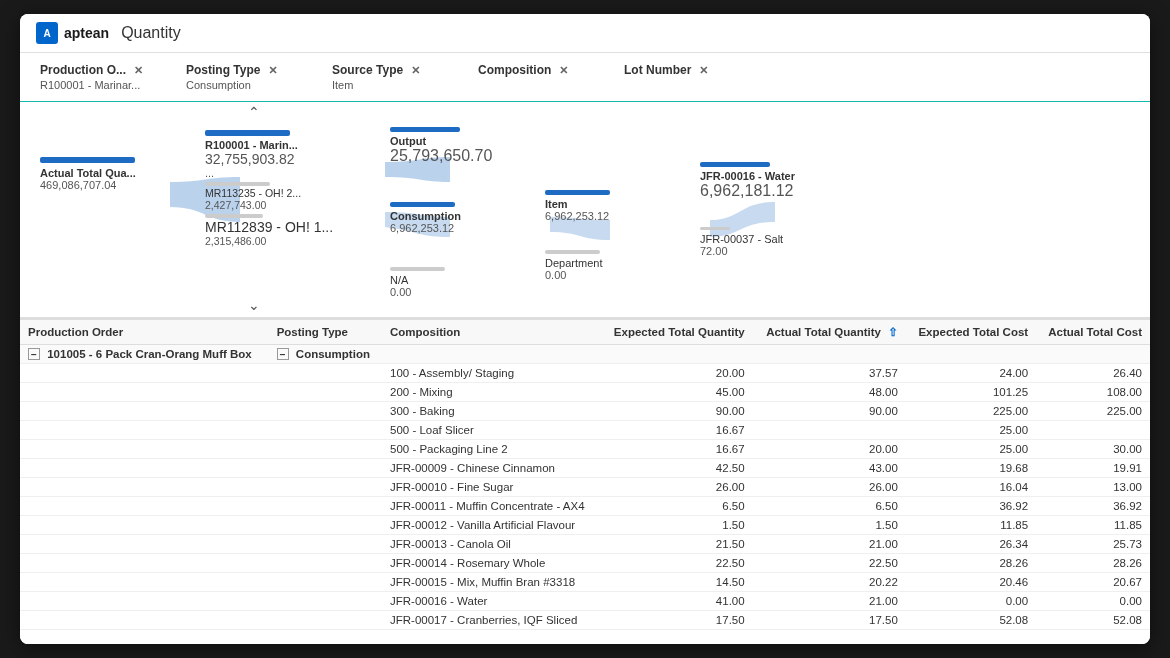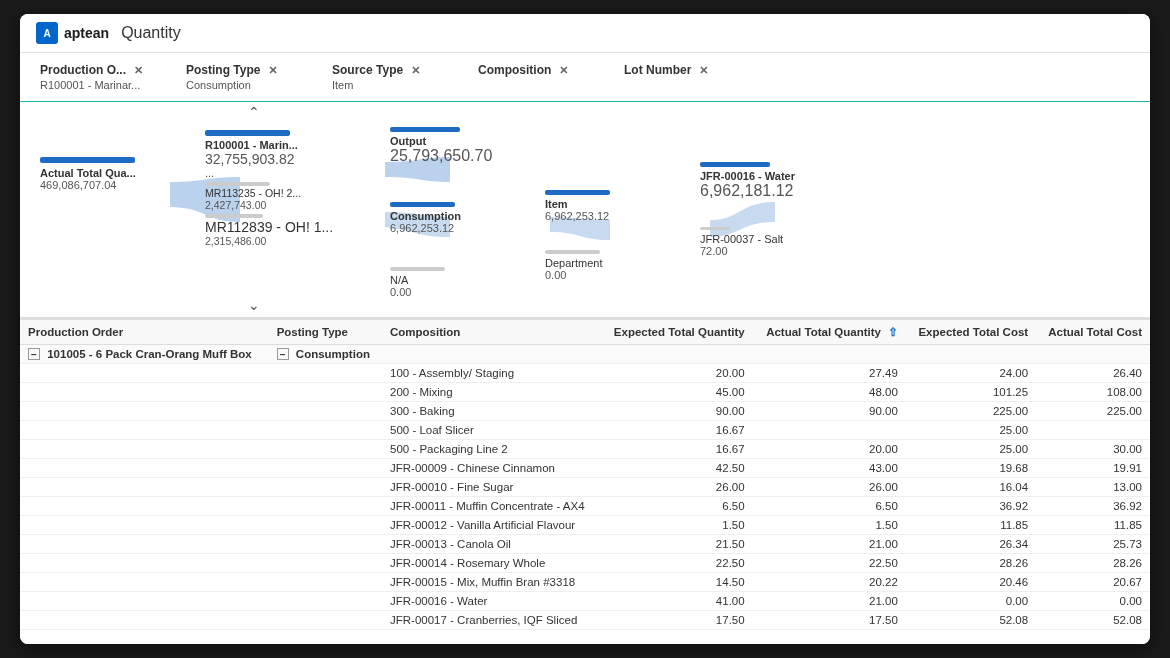--- a/index.html
+++ b/index.html
@@ -338,21 +338,21 @@
             <td class="right"></td>
             <td class="right"></td>
             <td class="right"></td>
             <td class="right"></td>
           </tr>
         <tr>
     <td></td>
     <td></td>
     <td>100 - Assembly/ Staging</td>
     <td class="right">20.00</td>
-    <td class="right">27.49</td>
+    <td class="right">37.57</td>
     <td class="right">24.00</td>
     <td class="right">26.40</td>
   </tr>
             <tr>
     <td></td>
     <td></td>
     <td>200 - Mixing</td>
     <td class="right">45.00</td>
     <td class="right">48.00</td>
     <td class="right">101.25</td>

